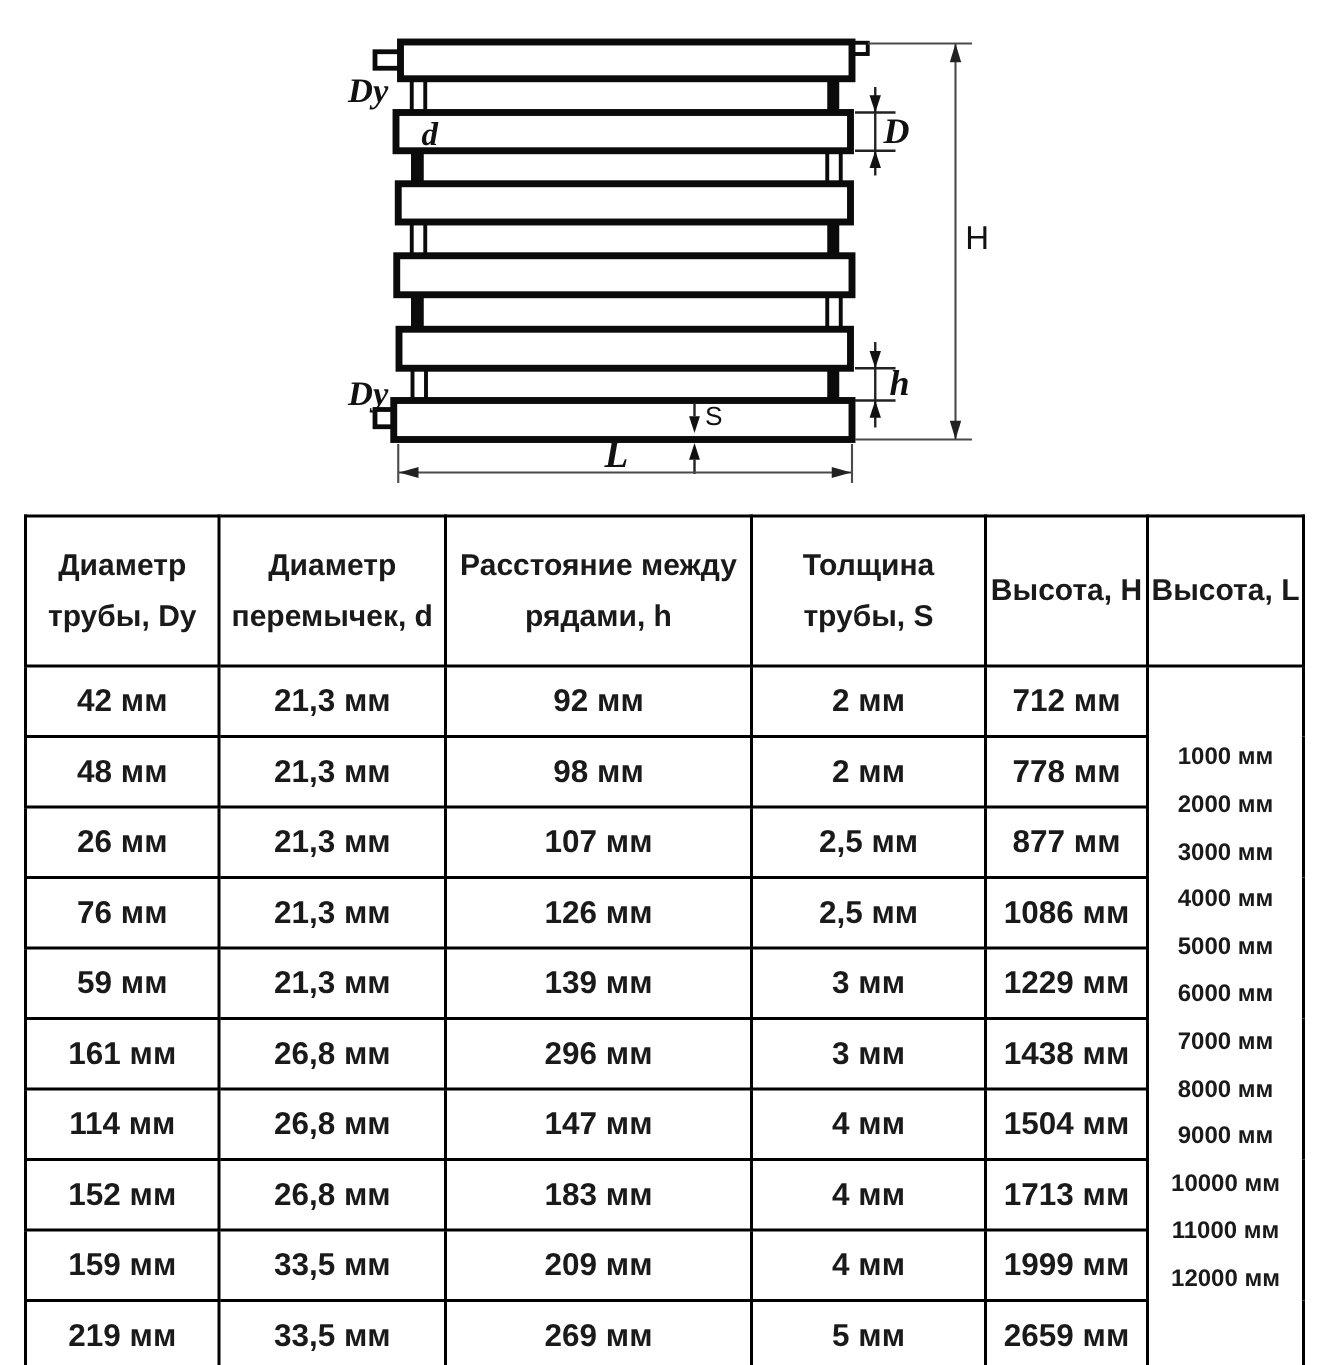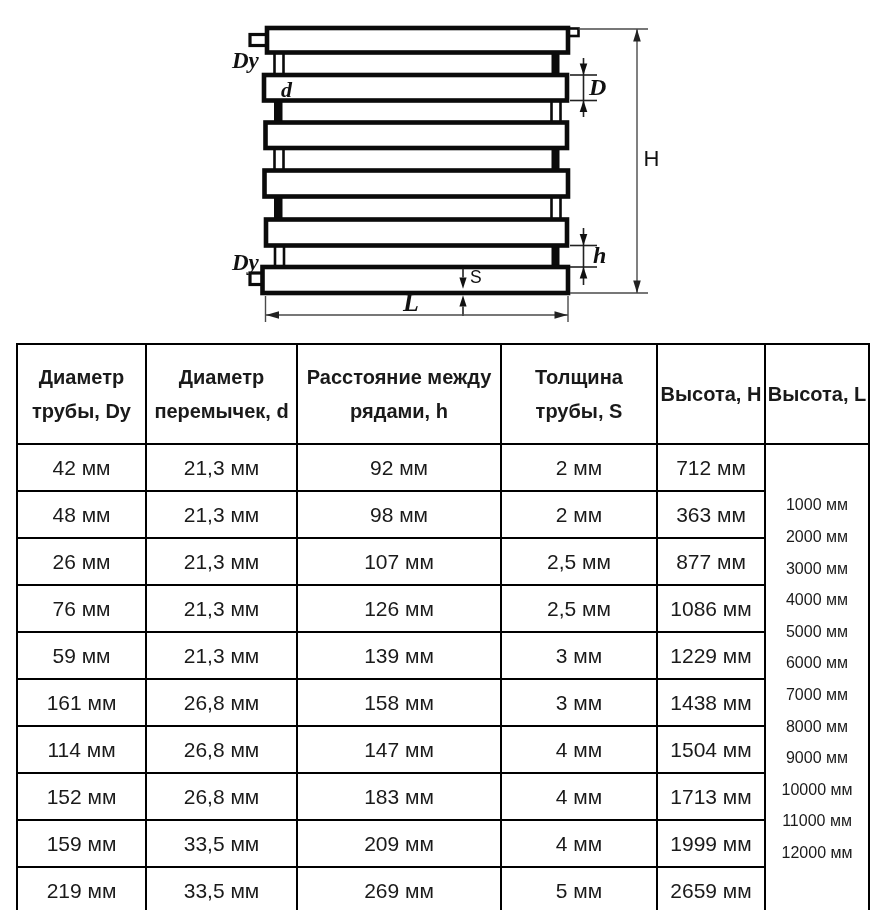--- a/index.html
+++ b/index.html
@@ -9,21 +9,21 @@
   svg text{fill:#111;}
   .dim-serif{font-family:"Liberation Serif","DejaVu Serif",serif;font-style:italic;font-weight:bold;}
   .dim-sans{font-family:"Liberation Sans",sans-serif;font-weight:400;}
 
   table.specs{position:absolute;left:16px;top:343px;width:852px;border-collapse:collapse;
               table-layout:fixed;background:#fff;}
   table.specs th,table.specs td{border:2px solid #000;text-align:center;vertical-align:middle;
               padding:0;color:#1a1a1a;}
   table.specs th{font-weight:bold;font-size:20px;height:98px;}
   table.specs th .hline{display:block;line-height:34px;}
-  table.specs td{font-size:21px;height:45px;font-weight:400;}
+  table.specs td{font-size:21px;height:45px;font-weight:700;}
   td.len-cell{vertical-align:middle;}
   .len-stack{display:flex;flex-direction:column;justify-content:center;height:100%;}
   .len-stack span{display:block;line-height:31.6px;font-size:16px;}
 </style>
 </head>
 <body>
 
 <div class="page">
 
   <div class="diagram-wrap">
@@ -164,21 +164,21 @@
             <span>11000 мм</span>
             <span>12000 мм</span>
           </div>
         </td>
       </tr>
       <tr>
         <td>48 мм</td>
         <td>21,3 мм</td>
         <td>98 мм</td>
         <td>2 мм</td>
-        <td>363 мм</td>
+        <td>778 мм</td>
       </tr>
       <tr>
         <td>26 мм</td>
         <td>21,3 мм</td>
         <td>107 мм</td>
         <td>2,5 мм</td>
         <td>877 мм</td>
       </tr>
       <tr>
         <td>76 мм</td>
@@ -190,21 +190,21 @@
       <tr>
         <td>59 мм</td>
         <td>21,3 мм</td>
         <td>139 мм</td>
         <td>3 мм</td>
         <td>1229 мм</td>
       </tr>
       <tr>
         <td>161 мм</td>
         <td>26,8 мм</td>
-        <td>158 мм</td>
+        <td>296 мм</td>
         <td>3 мм</td>
         <td>1438 мм</td>
       </tr>
       <tr>
         <td>114 мм</td>
         <td>26,8 мм</td>
         <td>147 мм</td>
         <td>4 мм</td>
         <td>1504 мм</td>
       </tr>

